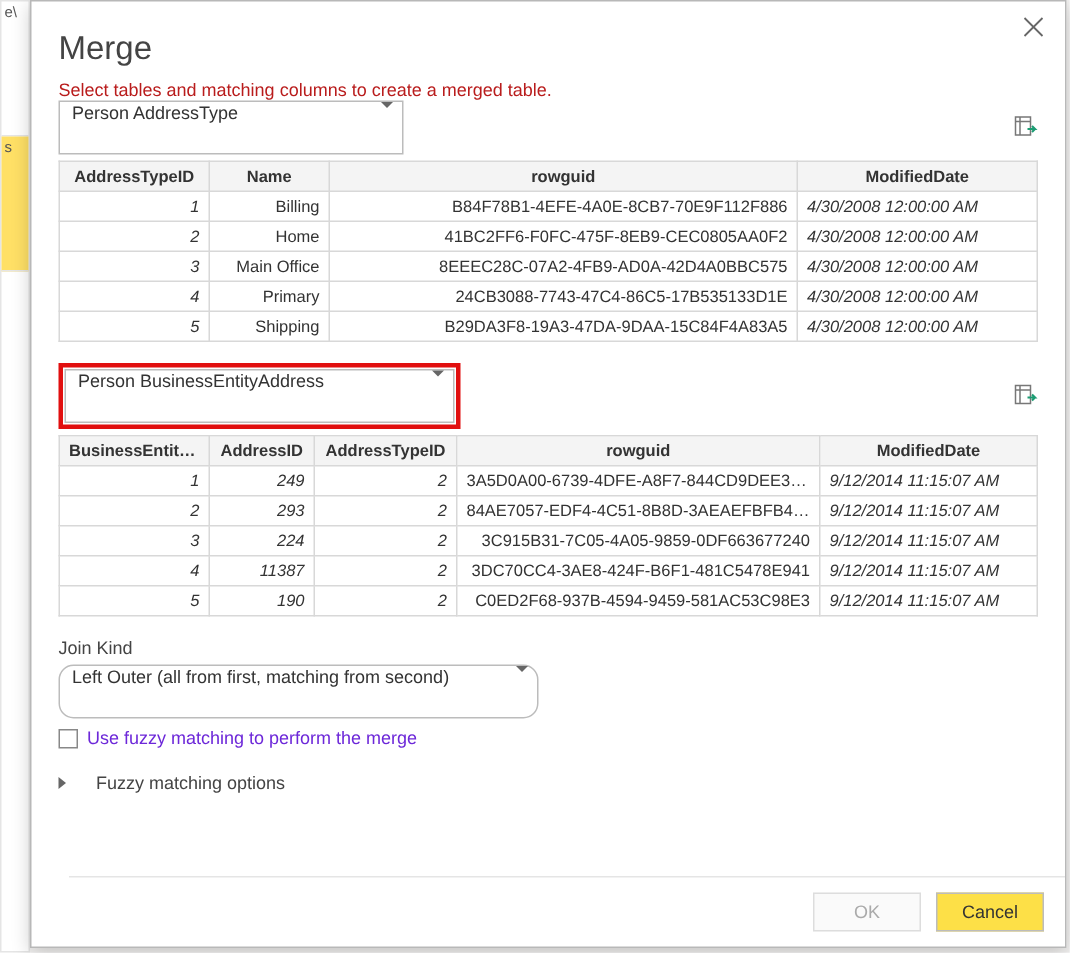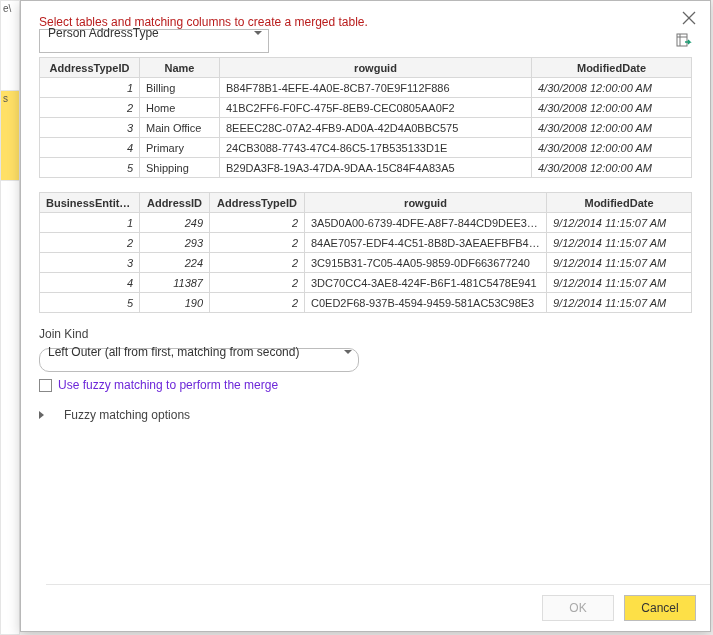--- a/index.html
+++ b/index.html
@@ -49,25 +49,24 @@
   }
   h1.title {
     font-size: 22px;
     font-weight: 400;
     color: #444;
     margin: 4px 0 8px 0;
   }
   .subtitle { font-size: 12px; color: #b91c1c; }
   .dropdown {
     display: inline-flex;
-    align-items: center;
     justify-content: space-between;
     border: 1px solid #bcbcbc;
     background: #fff;
-    height: 24px;
+    height: 36px;
     padding: 0 6px 16px 8px;
     font-size: 12px;
     color: #333;
     cursor: pointer;
   }
   .dropdown .caret {
     width: 0; height: 0;
     border-left: 4px solid transparent;
     border-right: 4px solid transparent;
     border-top: 4px solid #666;
@@ -87,20 +86,21 @@
     font-size: 11px;
     margin-bottom: 14px;
   }
   table.datagrid th, table.datagrid td {
     border: 1px solid #d8d8d8;
     padding: 3px 6px;
     white-space: nowrap;
     overflow: hidden;
     text-overflow: ellipsis;
     height: 20px;
+    text-align: right;
   }
   table.datagrid th {
     background: #f4f4f4;
     font-weight: 600;
     text-align: center;
   }
   table.datagrid td.num { text-align: right; font-style: italic; }
   table.datagrid td.date { font-style: italic; text-align:left;}
   .label { font-size: 12px; color:#444; margin-bottom:4px; }
   .checkbox-row { display:flex; align-items:center; gap:6px; margin-top:6px; font-size:12px; color:#6d28d9;}
@@ -149,20 +149,21 @@
 
 <div class="dialog">
   <div class="dialog-inner">
     <div class="close-x">
       <svg viewBox="0 0 14 14" width="14" height="14">
           <line x1="1" y1="1" x2="13" y2="13" stroke="#666" stroke-width="1.2"></line>
           <line x1="13" y1="1" x2="1" y2="13" stroke="#666" stroke-width="1.2"></line>
         </svg>
     </div>
 
+    <h1 class="title">Merge</h1>
     <div class="subtitle">Select tables and matching columns to create a merged table.</div>
 
     
     <div class="dd-row">
       <div class="dropdown" style="width:230px;">
         <span>Person AddressType</span>
         <span class="caret"></span>
       </div>
       <div class="tableicon">
         <svg viewBox="0 0 16 16" width="16" height="16">
@@ -218,20 +219,36 @@
         <tr>
             <td class="num">5</td>
             <td>Shipping</td>
             <td>B29DA3F8-19A3-47DA-9DAA-15C84F4A83A5</td>
             <td class="date">4/30/2008 12:00:00 AM</td>
           </tr>
       </tbody>
     </table>
 
     
+    <div class="dd-row" style="margin-top:4px;">
+      <span class="redbox">
+        <div class="dropdown" style="width:260px;">
+          <span>Person BusinessEntityAddress</span>
+          <span class="caret"></span>
+        </div>
+      </span>
+      <div class="tableicon">
+        <svg viewBox="0 0 16 16" width="16" height="16">
+            <rect x="1" y="1" width="10" height="12" fill="none" stroke="#777" stroke-width="1"></rect>
+            <line x1="1" y1="4" x2="11" y2="4" stroke="#777"></line>
+            <line x1="4" y1="1" x2="4" y2="13" stroke="#777"></line>
+            <path d="M9 9 l5 0 l-2 -2 m2 2 l-2 2" fill="none" stroke="#1c9c73" stroke-width="1.4"></path>
+          </svg>
+      </div>
+    </div>
 
     
     <table class="datagrid">
       <colgroup>
           <col style="width:100px">
           <col style="width:70px">
           <col style="width:95px">
           <col>
           <col style="width:145px">
         </colgroup>

